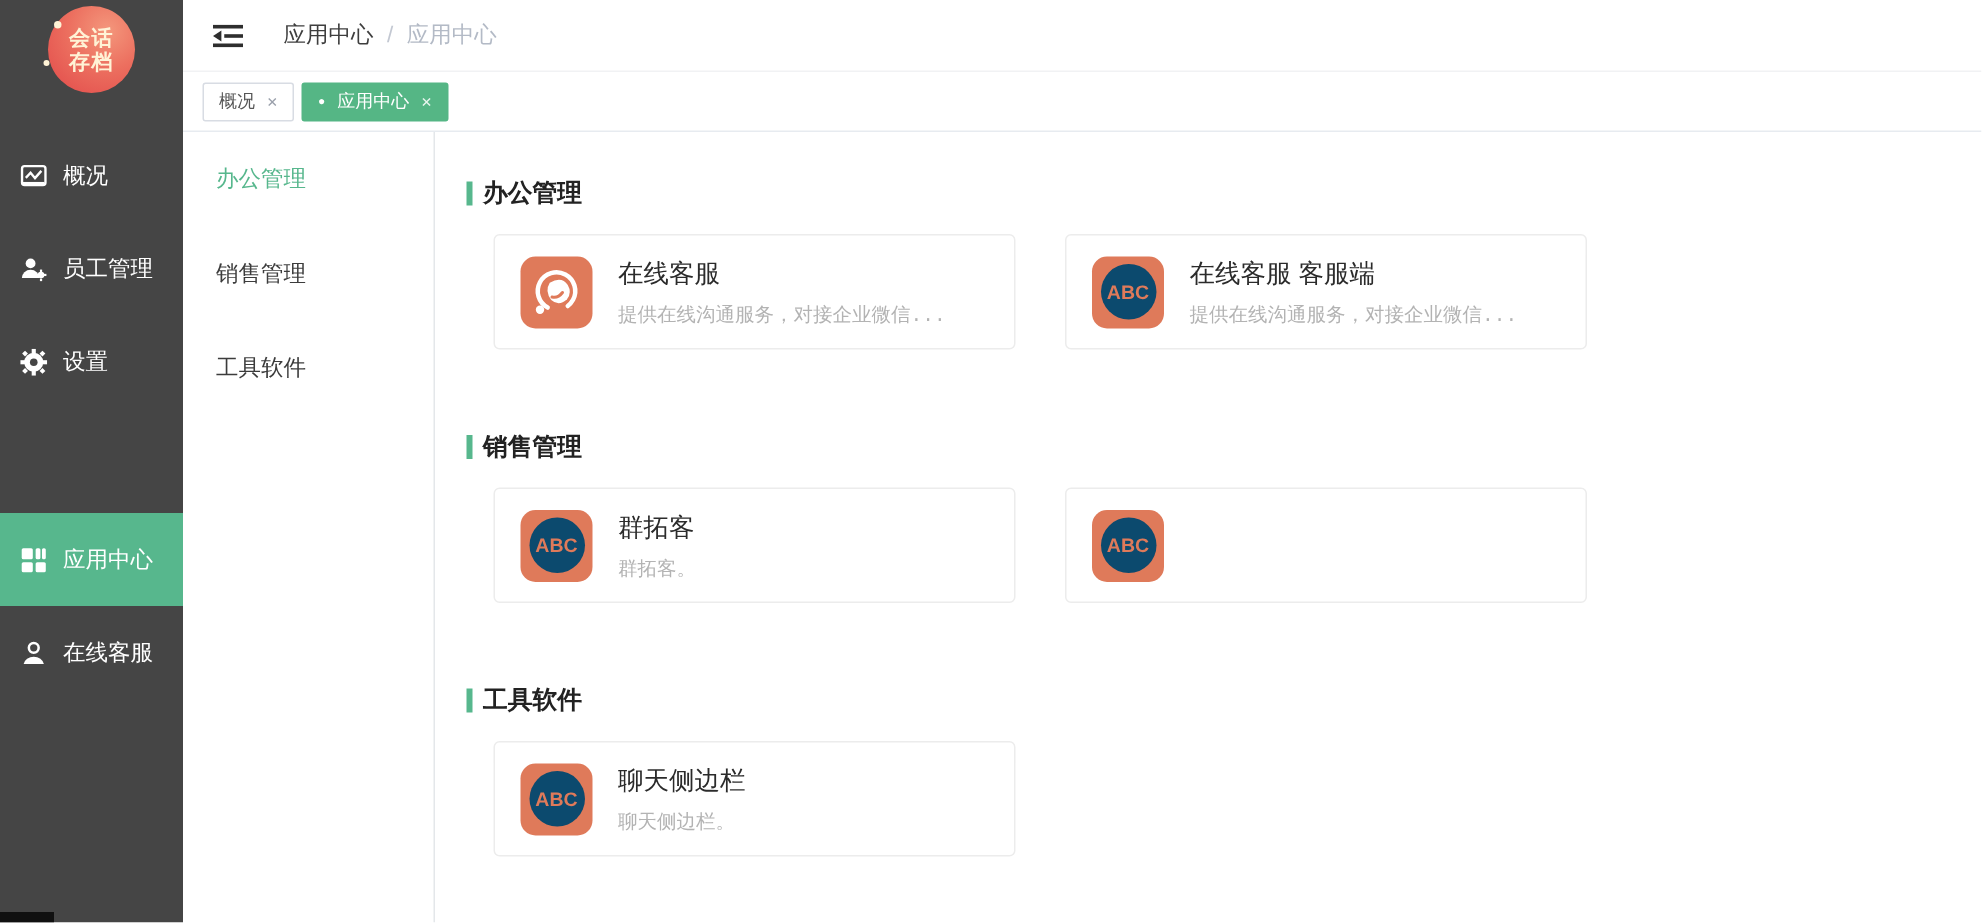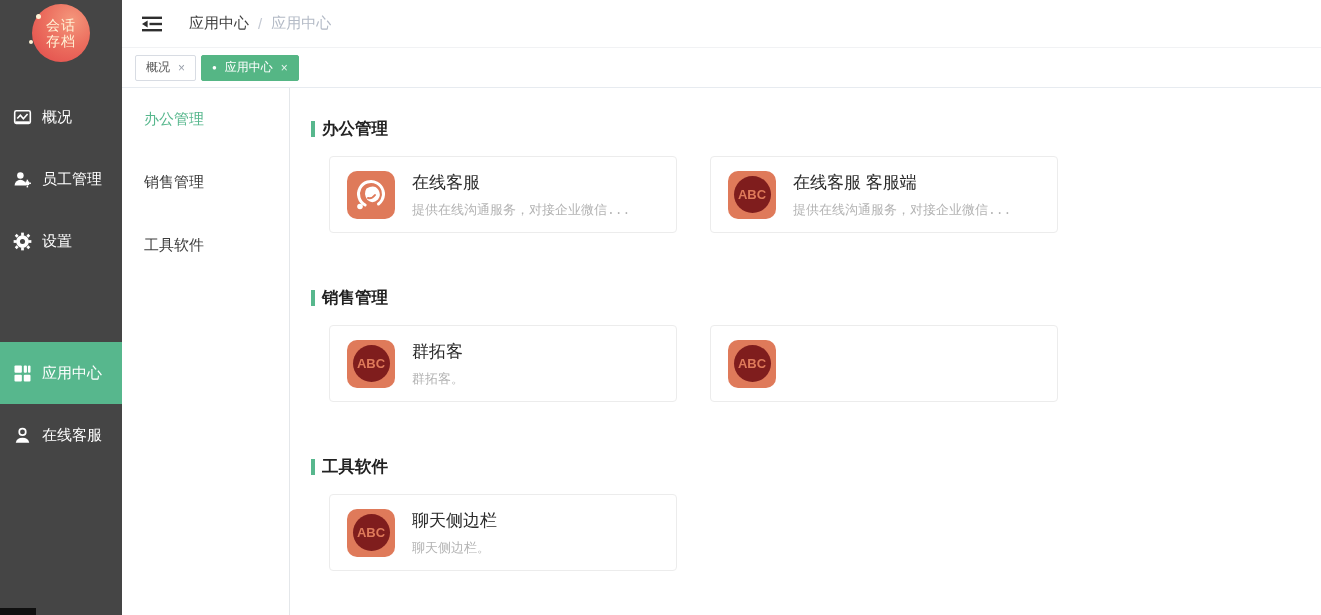--- a/index.html
+++ b/index.html
@@ -9,21 +9,21 @@
     background:#fff; display:flex; color:#333;
   }
 
   
   .sidebar { width:122px; flex-shrink:0; background:#454545; position:relative; }
   .logo {
     width:58px; height:58px; border-radius:50%;
     background:radial-gradient(circle at 68% 28%, #f4977c 0%, #ec6f5f 45%, #e4534f 85%);
     margin:4px auto 0; display:flex; flex-direction:column;
     align-items:center; justify-content:center;
-    color:#fff3d6; font-weight:normal; font-size:14px; line-height:16px;
+    color:#fff3d6; font-weight:bold; font-size:14px; line-height:16px;
     position:relative; letter-spacing:1px;
   }
   .sparkle { position:absolute; background:#fff3d6; border-radius:50%; }
   .sparkle.s1 { width:5px; height:5px; left:4px; top:10px; }
   .sparkle.s2 { width:4px; height:4px; left:-3px; top:36px; }
   .nav { margin-top:24px; }
   .nav-item {
     height:62px; display:flex; align-items:center;
     padding-left:13px; cursor:pointer; color:#ffffff; font-size:15px;
   }
@@ -66,21 +66,21 @@
   .section-header { display:flex; align-items:center; }
   .section-bar { width:4px; height:16px; background:#57b78d; margin-right:7px; }
   .section-title { font-size:16.5px; font-weight:bold; color:#222; }
   .cards { display:flex; gap:33px; margin:16px 0 0 18px; }
   .card {
     width:348px; height:77px; background:#fff;
     border:1px solid #ececec; border-radius:4px;
     display:flex; align-items:center; padding-left:17px; cursor:pointer;
   }
   .app-icon { width:48px; height:48px; border-radius:10px; background:#df7a5a; flex-shrink:0; display:flex; align-items:center; justify-content:center; }
-  .abc-circle { width:37px; height:37px; border-radius:50%; background:#7f1d1d; display:flex; align-items:center; justify-content:center; }
+  .abc-circle { width:37px; height:37px; border-radius:50%; background:#0c4a6e; display:flex; align-items:center; justify-content:center; }
   .abc-text { color:#df7a5a; font-weight:bold; font-size:13px; letter-spacing:0; }
   .card-text { margin-left:17px; min-width:0; }
   .card-title { font-size:17px; color:#2b2b2b; }
   .card-desc { font-size:13px; color:#b3b3b3; margin-top:7px; white-space:nowrap; overflow:hidden; max-width:255px;font-family:Liberation Mono, monospace; }
 </style>
 </head>
 <body>
 
 <aside class="sidebar">
   <div class="logo">

